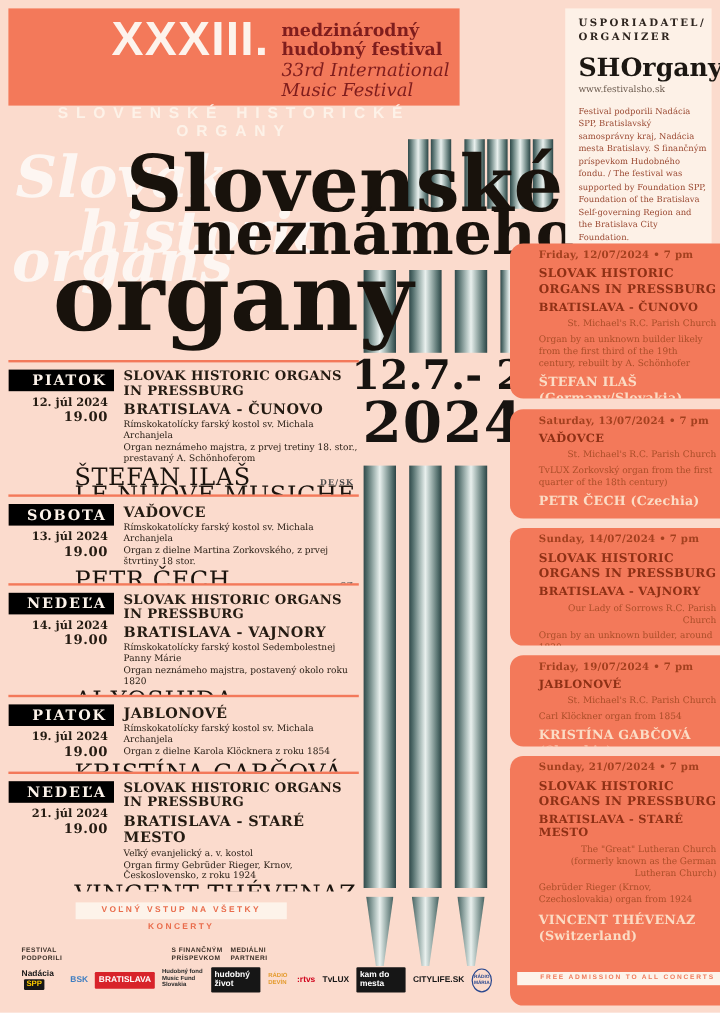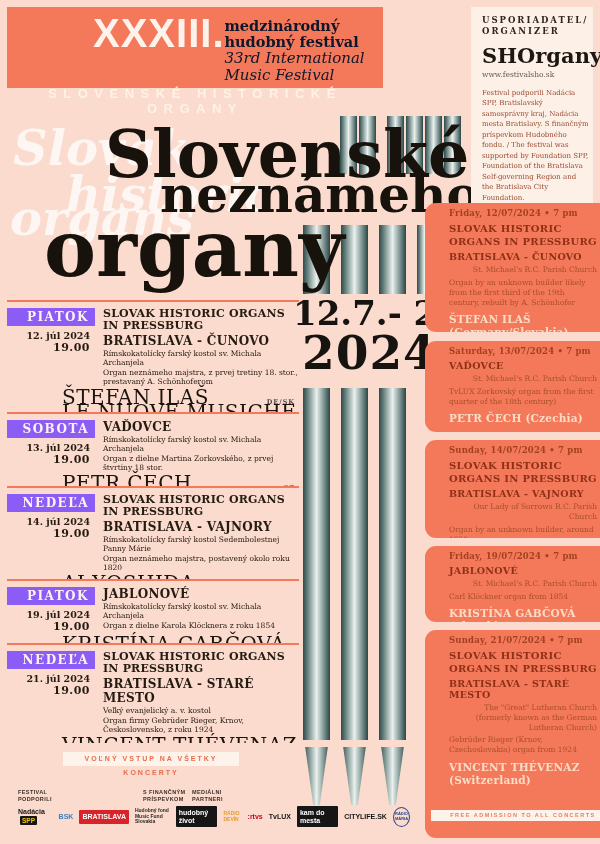--- a/index.html
+++ b/index.html
@@ -3,21 +3,21 @@
 <meta charset="utf-8">
 <style>
   html,body{margin:0;padding:0;}
   .poster{position:relative;width:600px;height:844px;background:#fbdbcd;overflow:hidden;
           font-family:"DejaVu Serif","Liberation Serif",serif;}
   
   .header{position:absolute;left:7px;top:7px;width:376px;height:81px;background:#f3795a;z-index:5;}
   .hdr-row{display:flex;align-items:flex-start;padding-top:5px;}
   .edition{margin-left:86px;font-family:"Liberation Sans",sans-serif;font-weight:bold;
            font-size:40px;line-height:42px;letter-spacing:1px;color:#fdf3ec;}
-  .subtitles{padding-top:6px;color:#0f172a;}
+  .subtitles{margin-left:10px;padding-top:6px;color:#7f1d1d;}
   .sub-sk{font-weight:bold;font-size:14.5px;line-height:16px;}
   .sub-en{font-style:italic;font-size:15px;line-height:17px;}
   .banner-sk{margin-top:2px;text-align:center;font-family:"Liberation Sans",sans-serif;
              font-weight:bold;font-size:13px;letter-spacing:6.5px;color:#fdf2e8;}
   .banner-strip{position:absolute;left:7px;top:88px;width:464px;height:27px;background:#fdf8f1;z-index:5;}
   .banner-en{text-align:center;font-family:"Liberation Sans",sans-serif;font-weight:bold;
              font-size:15px;letter-spacing:9px;line-height:27px;color:#16120e;white-space:nowrap;overflow:hidden;}
   
   .ghost{position:absolute;z-index:1;font-style:italic;font-weight:bold;font-size:48px;line-height:1;
          color:rgba(253,248,243,.95);}
@@ -35,21 +35,21 @@
              box-sizing:border-box;padding:8px 4px 0 11px;}
   .org-label{font-weight:bold;font-size:8.5px;letter-spacing:2px;color:#2f2620;line-height:1.35;}
   .org-name{font-weight:bold;font-size:21px;color:#1c1712;margin-top:5px;}
   .org-web{font-size:7.5px;color:#6b5a4e;margin-top:2px;}
   .org-par{font-size:7px;line-height:1.5;color:#9b4a33;margin-top:9px;}
   
   .schedule{position:absolute;left:7px;top:300px;width:292px;z-index:5;color:#241b12;}
   .entry{display:grid;grid-template-columns:88px 196px;column-gap:8px;border-top:2px solid #f3795a;
          padding-top:6px;box-sizing:border-box;overflow:hidden;}
   .e-left{text-align:right;}
-  .day-bar{background:#8b5cf6;color:#fdf3ea;font-weight:bold;font-size:12px;letter-spacing:1.5px;
+  .day-bar{background:#000000;color:#fdf3ea;font-weight:bold;font-size:12px;letter-spacing:1.5px;
            text-align:right;padding:2px 6px 2px 2px;box-sizing:border-box;}
   .e-date{font-weight:bold;font-size:9.5px;margin-top:4px;padding-right:5px;}
   .e-time{font-weight:bold;font-size:11px;letter-spacing:.5px;padding-right:5px;}
   .e-series{font-weight:bold;font-size:11px;line-height:1.1;letter-spacing:.2px;}
   .e-city{font-weight:bold;font-size:12px;letter-spacing:.3px;margin-top:2px;}
   .e-desc{font-size:7.5px;line-height:1.2;margin-top:1px;}
   .e-artists{grid-column:1/-1;padding:4px 4px 0 55px;}
   .artist-row{display:flex;justify-content:space-between;align-items:baseline;height:15px;}
   .artist-name{font-size:20px;line-height:15px;letter-spacing:.5px;color:#1b140e;white-space:nowrap;}
   .artist-code{font-weight:bold;font-size:6.5px;letter-spacing:1px;color:#4c4c4c;}

